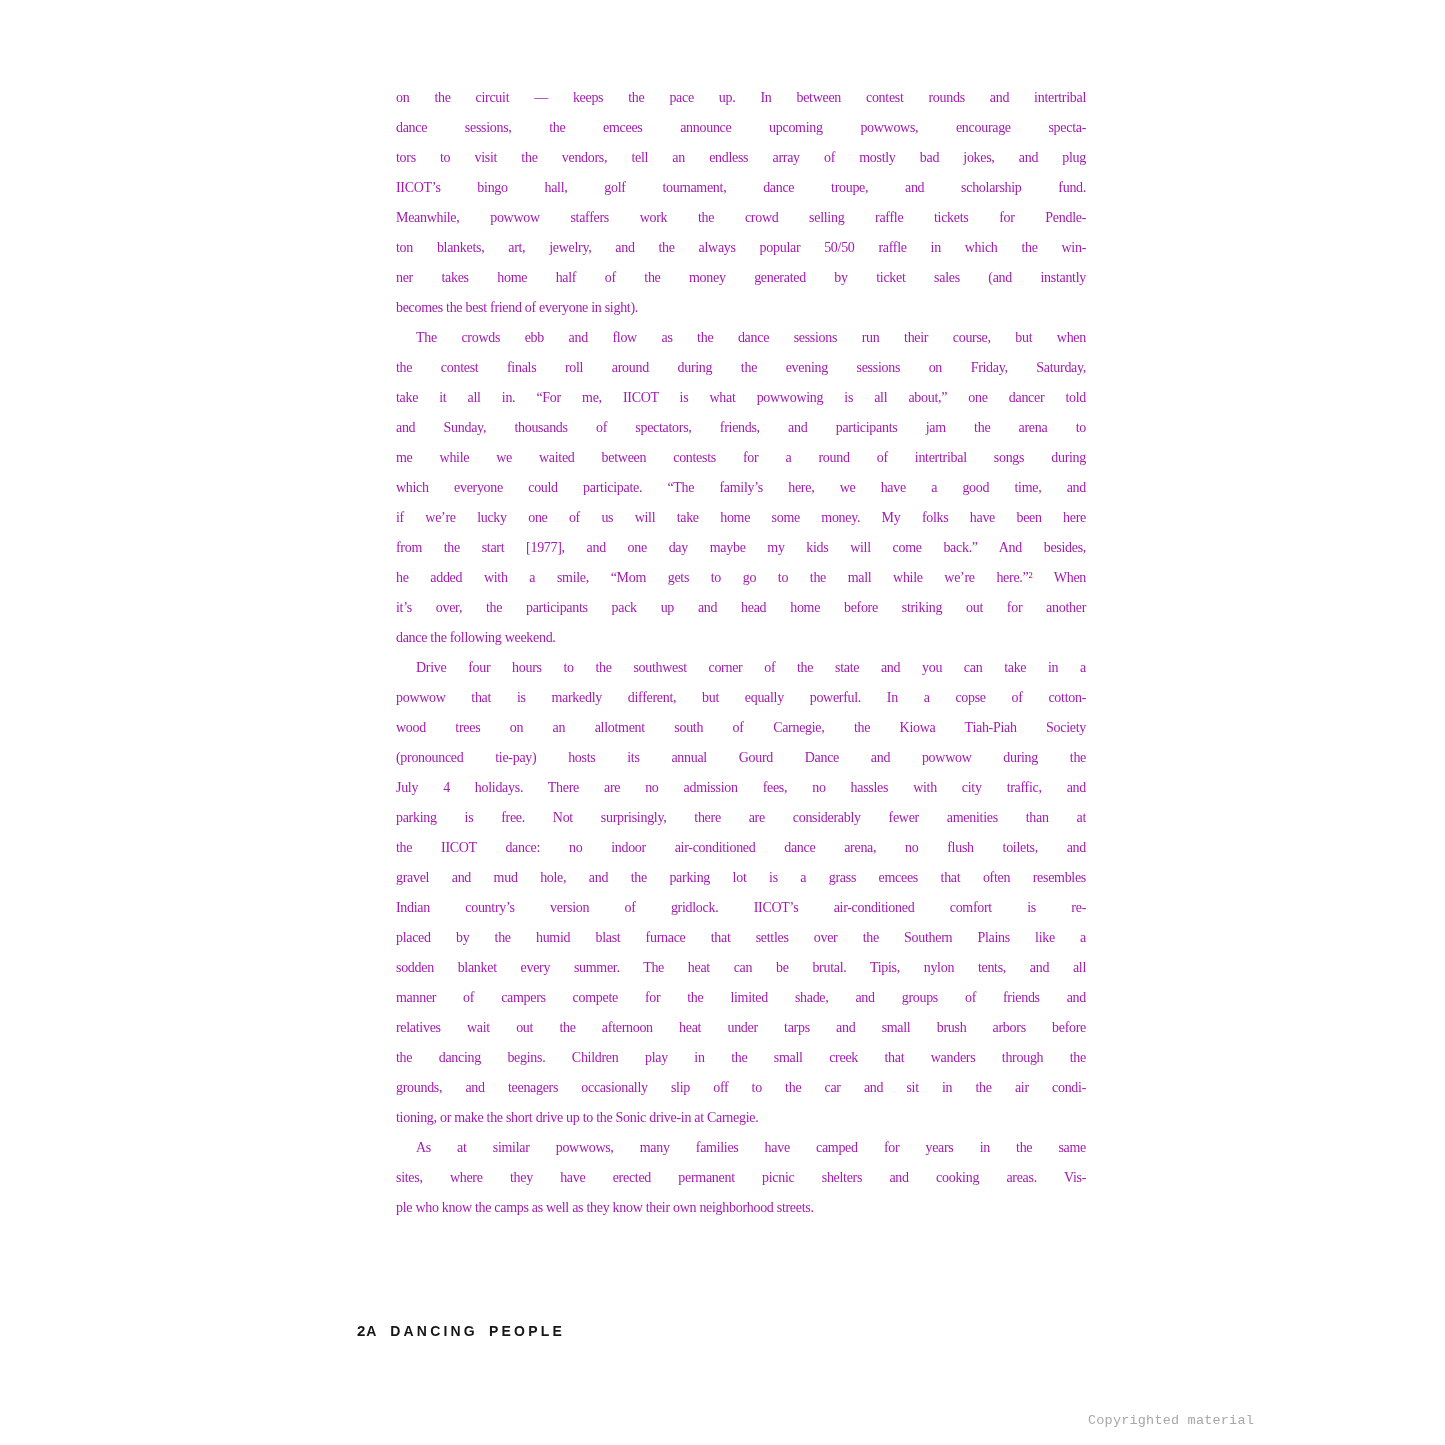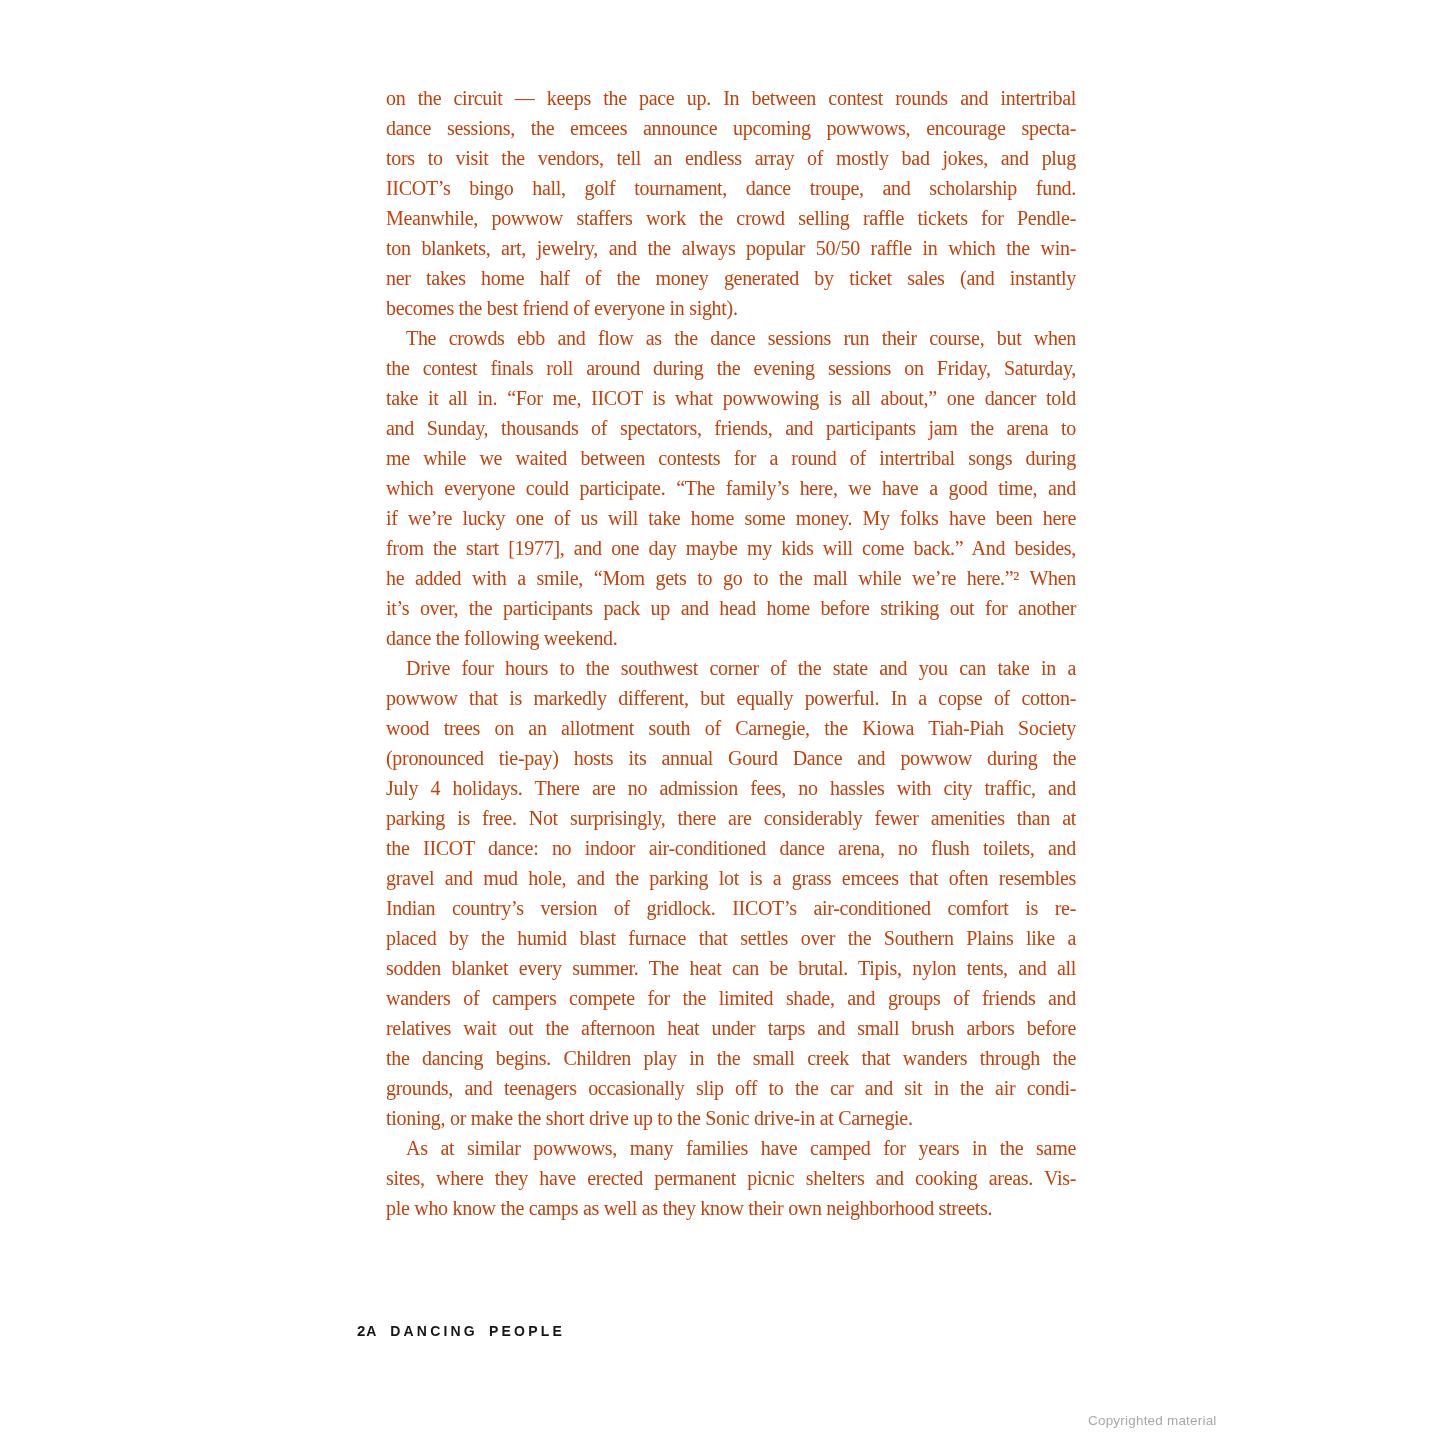--- a/index.html
+++ b/index.html
@@ -1,37 +1,37 @@
 <!DOCTYPE html>
 <html><head>
 <meta charset="utf-8">
 <style>
   html,body{margin:0;padding:0;}
   body{width:1445px;height:1445px;background:#ffffff;position:relative;
        font-family:"Liberation Serif","DejaVu Serif",serif;}
   .page{position:absolute;inset:0;background:#ffffff;overflow:hidden;}
   .page-text{
-    position:absolute;left:386px;top:83px;width:690px;
-    font-size:20px;line-height:30px;letter-spacing:-0.3px;
-    color:#c2410c;
+    position:absolute;left:396px;top:83px;width:690px;
+    font-size:14px;line-height:30px;letter-spacing:-0.3px;
+    color:#a21caf;
   }
   .para{margin:0;padding:0;}
   .line{width:690px;text-align:justify;text-align-last:justify;white-space:normal;}
   .line.last{text-align-last:left;}
   .line.indent{text-indent:20px;}
   .footer{
     position:absolute;left:357px;top:1322px;height:18px;
     font-family:"Liberation Sans","DejaVu Sans",sans-serif;
     font-weight:bold;color:#161616;display:flex;align-items:baseline;
   }
   .footer .pagenum{font-size:15px;letter-spacing:1px;}
   .footer .booktitle{font-size:14px;letter-spacing:3.2px;word-spacing:4px;}
   .watermark{
     position:absolute;left:1088px;top:1413px;
-    font-family:Liberation Sans, sans-serif;
+    font-family:Liberation Mono, monospace;
     font-size:13.5px;color:#a8a8a8;letter-spacing:0.2px;
   }
 </style>
 </head>
 <body>
 
 <div class="page">
 
   <div class="page-text">
       <div class="para">
@@ -62,21 +62,21 @@
         <div class="line">powwow that is markedly different, but equally powerful. In a copse of cotton-</div>
         <div class="line">wood trees on an allotment south of Carnegie, the Kiowa Tiah-Piah Society</div>
         <div class="line">(pronounced tie-pay) hosts its annual Gourd Dance and powwow during the</div>
         <div class="line">July 4 holidays. There are no admission fees, no hassles with city traffic, and</div>
         <div class="line">parking is free. Not surprisingly, there are considerably fewer amenities than at</div>
         <div class="line">the IICOT dance: no indoor air-conditioned dance arena, no flush toilets, and</div>
         <div class="line">gravel and mud hole, and the parking lot is a grass emcees that often resembles</div>
         <div class="line">Indian country’s version of gridlock. IICOT’s air-conditioned comfort is re-</div>
         <div class="line">placed by the humid blast furnace that settles over the Southern Plains like a</div>
         <div class="line">sodden blanket every summer. The heat can be brutal. Tipis, nylon tents, and all</div>
-        <div class="line">wanders of campers compete for the limited shade, and groups of friends and</div>
+        <div class="line">manner of campers compete for the limited shade, and groups of friends and</div>
         <div class="line">relatives wait out the afternoon heat under tarps and small brush arbors before</div>
         <div class="line">the dancing begins. Children play in the small creek that wanders through the</div>
         <div class="line">grounds, and teenagers occasionally slip off to the car and sit in the air condi-</div>
         <div class="line last">tioning, or make the short drive up to the Sonic drive-in at Carnegie.</div>
       </div>
       <div class="para">
         <div class="line indent">As at similar powwows, many families have camped for years in the same</div>
         <div class="line">sites, where they have erected permanent picnic shelters and cooking areas. Vis-</div>
         <div class="line last">ple who know the camps as well as they know their own neighborhood streets.</div>
       </div>

